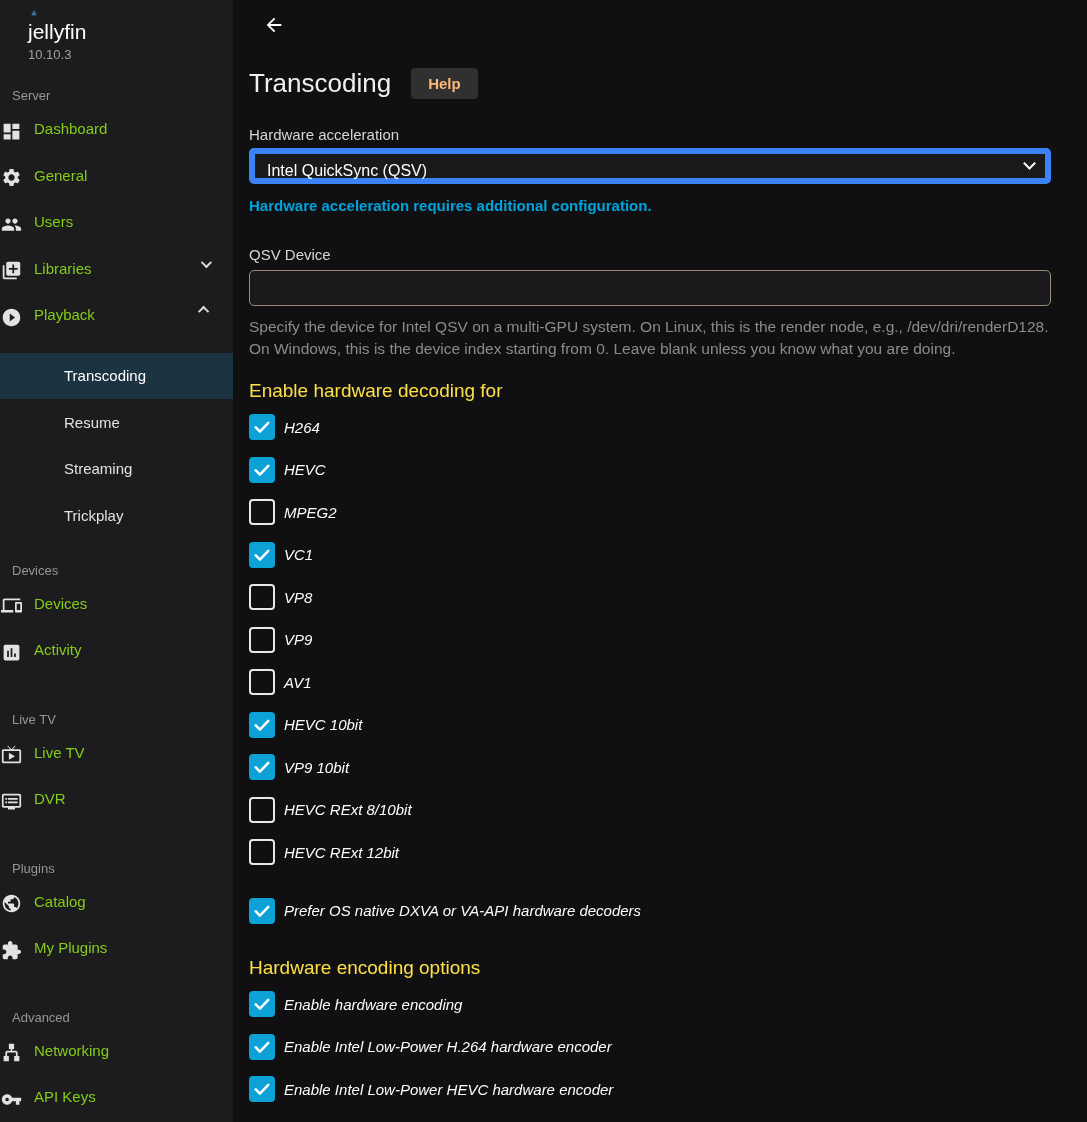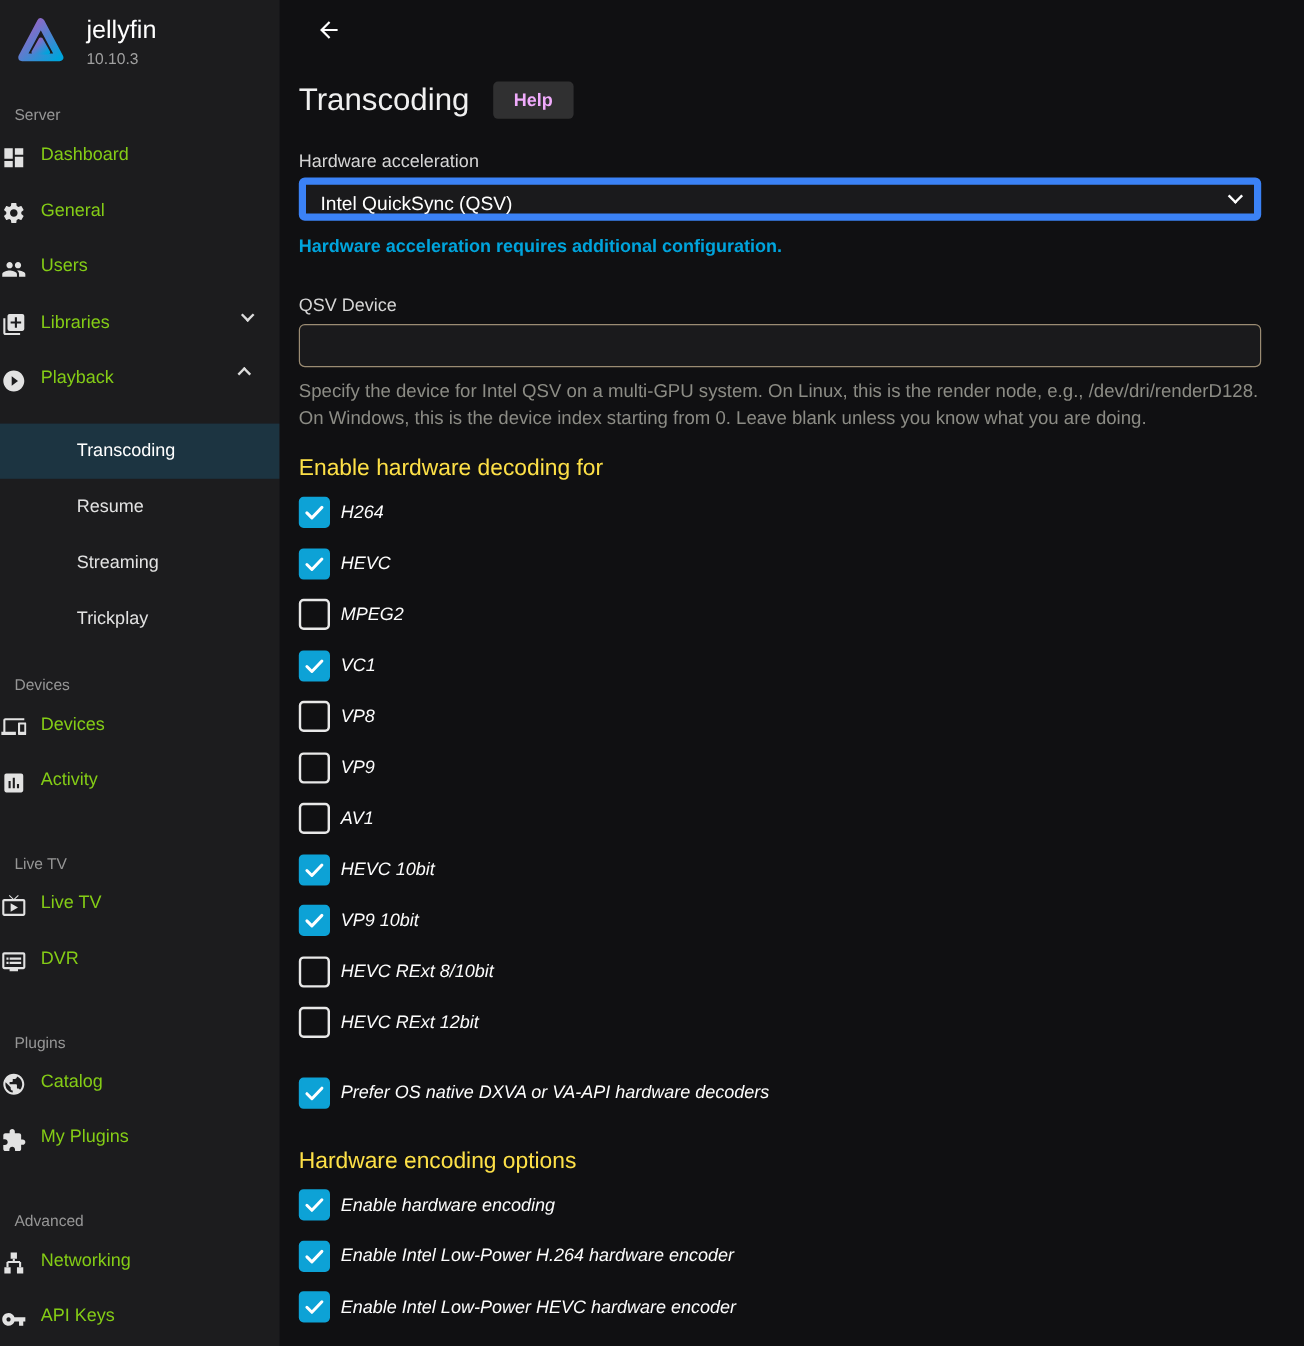--- a/index.html
+++ b/index.html
@@ -2,21 +2,21 @@
 <html><head>
 <meta charset="utf-8">
 <style>
   * { margin:0; padding:0; box-sizing:border-box; }
   html,body { width:1087px; height:1122px; overflow:hidden; background:#101012;
     font-family:"Liberation Sans", sans-serif; }
   .app { display:flex; width:1087px; height:1122px; }
 
   
   .sidebar { width:233px; min-width:233px; height:1122px; background:#1c1c1e; overflow:hidden; }
-  .logo-row { display:flex; align-items:flex-start; padding:10px 12px 0 12px; height:62px; }
+  .logo-row { display:flex; align-items:flex-start; padding:10px 12px 0 12px; height:62px;flex-direction:column; }
   .logo-row svg { width:44px; height:48px; }
   .brand { margin-left:16px; padding-top:4px; }
   .brand-name { font-size:21px; color:#ffffff; line-height:24px; }
   .brand-version { font-size:13px; color:#a0a0a0; margin-top:3px; }
   .section-label { font-size:13px; color:#969696; padding-left:12px; height:16px; line-height:16px;
     margin-top:24px; margin-bottom:16px; }
   .section-label.first { margin-top:26px; }
   .nav-item { display:flex; align-items:flex-start; height:46.5px; padding-left:0; cursor:pointer; color:#84cc16; }
   .nav-item .nicon { width:22px; height:22px; display:flex; align-items:center; justify-content:center; }
   .nav-item .nicon svg { width:21px; height:21px; fill:#e2e2e2; }
@@ -29,21 +29,21 @@
     color:#e2e2e2; cursor:pointer; }
   .sub-item.active { background:#1c3441; color:#ffffff; }
 
   
   .main { flex:1; padding:10px 36px 0 16px; overflow:hidden; }
   .back-btn { margin-left:12px; margin-top:2px; width:26px; height:26px; cursor:pointer;
     display:flex; align-items:center; justify-content:center; background:none; border:none; }
   .back-btn svg { width:22px; height:22px; fill:#ffffff; }
   .title-row { display:flex; align-items:center; margin-top:28px; height:34px; }
   .page-title { font-size:26px; font-weight:400; color:#f0f0f0; }
-  .help-btn { margin-left:20px; background:#303031; border:none; border-radius:4px; color:#f0abfc;
+  .help-btn { margin-left:20px; background:#303031; border:none; border-radius:4px; color:#fdba74;
     font-family:"Liberation Sans", sans-serif; font-weight:bold; font-size:15px; padding:7px 17px; cursor:pointer; }
 
   .field-label { font-size:15px; color:#d6d6d6; margin-top:27px; height:15px; line-height:15px; }
   .select-wrap { position:relative; margin-top:6px; }
   .select { width:802px; height:36px; background:#1a1a1c; border:6px solid #3b82f6; border-radius:5px;
     color:#ffffff; font-size:16px; line-height:34px; padding:0 12px; cursor:pointer; }
   .select-chev { position:absolute; right:17px; top:11px; width:9px; height:9px;
     border-right:2.2px solid #ffffff; border-bottom:2.2px solid #ffffff; transform:rotate(45deg); pointer-events:none; }
   .warn-link { display:inline-block; margin-top:13px; font-size:15px; font-weight:bold; color:#00a4dc;
     text-decoration:none; cursor:pointer; }

